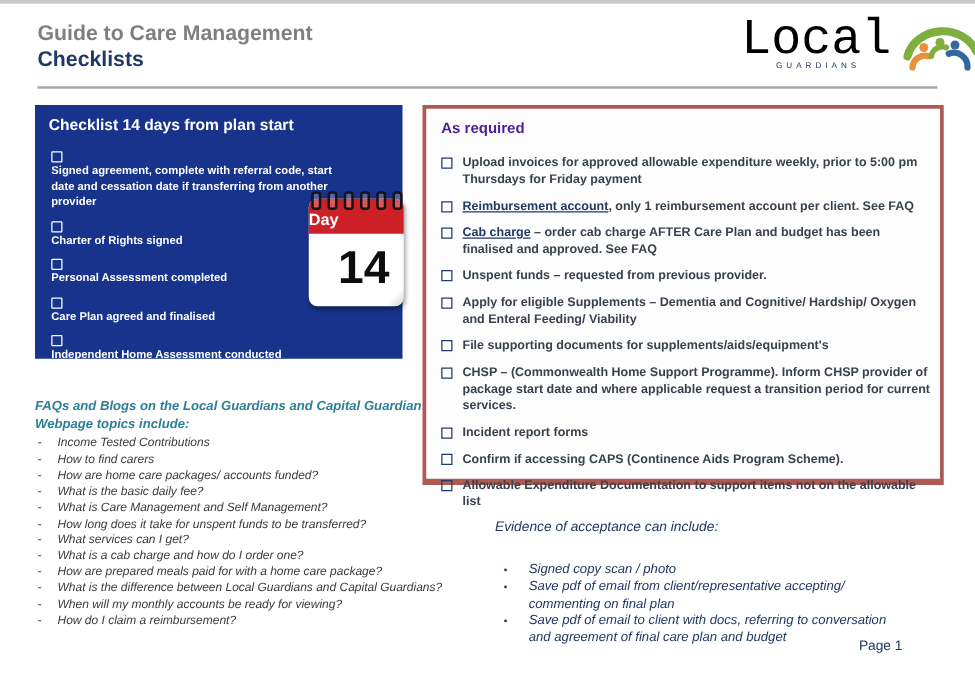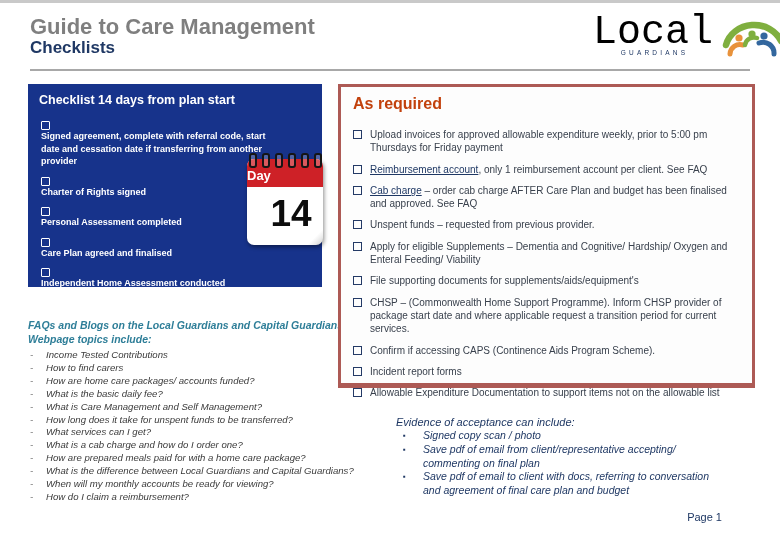--- a/index.html
+++ b/index.html
@@ -4,21 +4,21 @@
 <style>
   html,body{margin:0;padding:0;}
   body{
     width:780px;height:540px;position:relative;overflow:hidden;
     background:#ffffff;font-family:"Liberation Sans",sans-serif;
   }
   .top-strip{position:absolute;top:0;left:0;width:780px;height:3px;background:#c9c9c9;}
 
   
   .header-title{position:absolute;left:30px;top:16px;line-height:21px;}
-  .ht1{color:#7f7f7f;font-weight:bold;font-size:22px;}
+  .ht1{color:#7f7f7f;font-weight:bold;font-size:17px;}
   .ht2{color:#1F3864;font-weight:bold;font-size:17px;}
   .logo{position:absolute;left:593px;top:12px;display:flex;align-items:flex-start;}
   .logo-text{text-align:center;margin-top:6px;}
   .logo-name{font-family:Liberation Mono, monospace;font-size:40px;color:#000000;line-height:30px;}
   .logo-sub{font-size:6.5px;letter-spacing:3.2px;color:#1F3864;margin-top:1px;padding-left:3px;}
   .logo-emblem{margin-left:4px;}
   .rule{position:absolute;top:69px;left:30px;width:720px;height:2px;background:#a8a8a8;}
 
   
   .blue-panel{position:absolute;left:28px;top:84px;width:294px;height:203px;background:#17338B;}
@@ -42,30 +42,30 @@
   
   .faq{position:absolute;left:28px;top:319px;width:334px;}
   .faq-head{color:#2E7E98;font-weight:bold;font-style:italic;font-size:10.5px;line-height:13.5px;}
   .faq-list{margin-top:3px;}
   .faq-item{display:flex;font-style:italic;font-size:9.6px;line-height:12.9px;color:#3a3a3a;}
   .faq-dash{width:16px;flex:none;padding-left:2px;}
 
   
   .req-panel{position:absolute;left:338px;top:84px;width:417px;height:304px;background:#fdfdfd;
     border:3px solid #AD5A55;border-bottom-width:5px;box-sizing:border-box;}
-  .rp-title{color:#c2410c;font-weight:bold;font-size:16px;margin:8px 0 0 12px;}
+  .rp-title{color:#4c1d95;font-weight:bold;font-size:12px;margin:8px 0 0 12px;}
   .rp-items{margin:15px 8px 0 12px;}
   .rp-item{display:flex;margin-bottom:8px;}
   .rp-check{width:7px;height:7px;border:1.5px solid #243A66;margin:2px 8px 0 0;flex:none;}
-  .rp-text{font-size:10px;line-height:13.3px;color:#39414d;}
+  .rp-text{font-size:10px;line-height:13.3px;color:#39414d;font-weight:bold;}
   .rp-link{color:#1F3864;text-decoration:underline;}
 
   
   .evidence{position:absolute;left:396px;top:416px;width:322px;color:#1F3864;font-style:italic;}
-  .ev-head{font-size:11px;margin-bottom:1px;}
+  .ev-head{font-size:11px;margin-bottom:21px;}
   .ev-item{display:flex;font-size:10.5px;line-height:13.8px;}
   .ev-bullet{width:20px;flex:none;padding-left:7px;font-size:8px;}
 
   .page-num{position:absolute;left:0;top:511px;width:722px;text-align:right;color:#1F3864;font-size:11px;}
 </style>
 </head>
 <body>
 
 <div class="top-strip"></div>
 
@@ -247,26 +247,26 @@
         <span class="rp-text"><span class="rp-link"></span><span>File supporting documents for supplements/aids/equipment's</span></span>
       </div>
 
       <div class="rp-item">
         <span class="rp-check"></span>
         <span class="rp-text"><span class="rp-link"></span><span>CHSP – (Commonwealth Home Support Programme). Inform CHSP provider of package start date and where applicable request a transition period for current services.</span></span>
       </div>
 
       <div class="rp-item">
         <span class="rp-check"></span>
+        <span class="rp-text"><span class="rp-link"></span><span>Incident report forms</span></span>
+      </div>
+
+      <div class="rp-item">
+        <span class="rp-check"></span>
         <span class="rp-text"><span class="rp-link"></span><span>Confirm if accessing CAPS (Continence Aids Program Scheme).</span></span>
-      </div>
-
-      <div class="rp-item">
-        <span class="rp-check"></span>
-        <span class="rp-text"><span class="rp-link"></span><span>Incident report forms</span></span>
       </div>
 
       <div class="rp-item">
         <span class="rp-check"></span>
         <span class="rp-text"><span class="rp-link"></span><span>Allowable Expenditure Documentation to support items not on the allowable list</span></span>
       </div>
 
   </div>
 </div>
 

